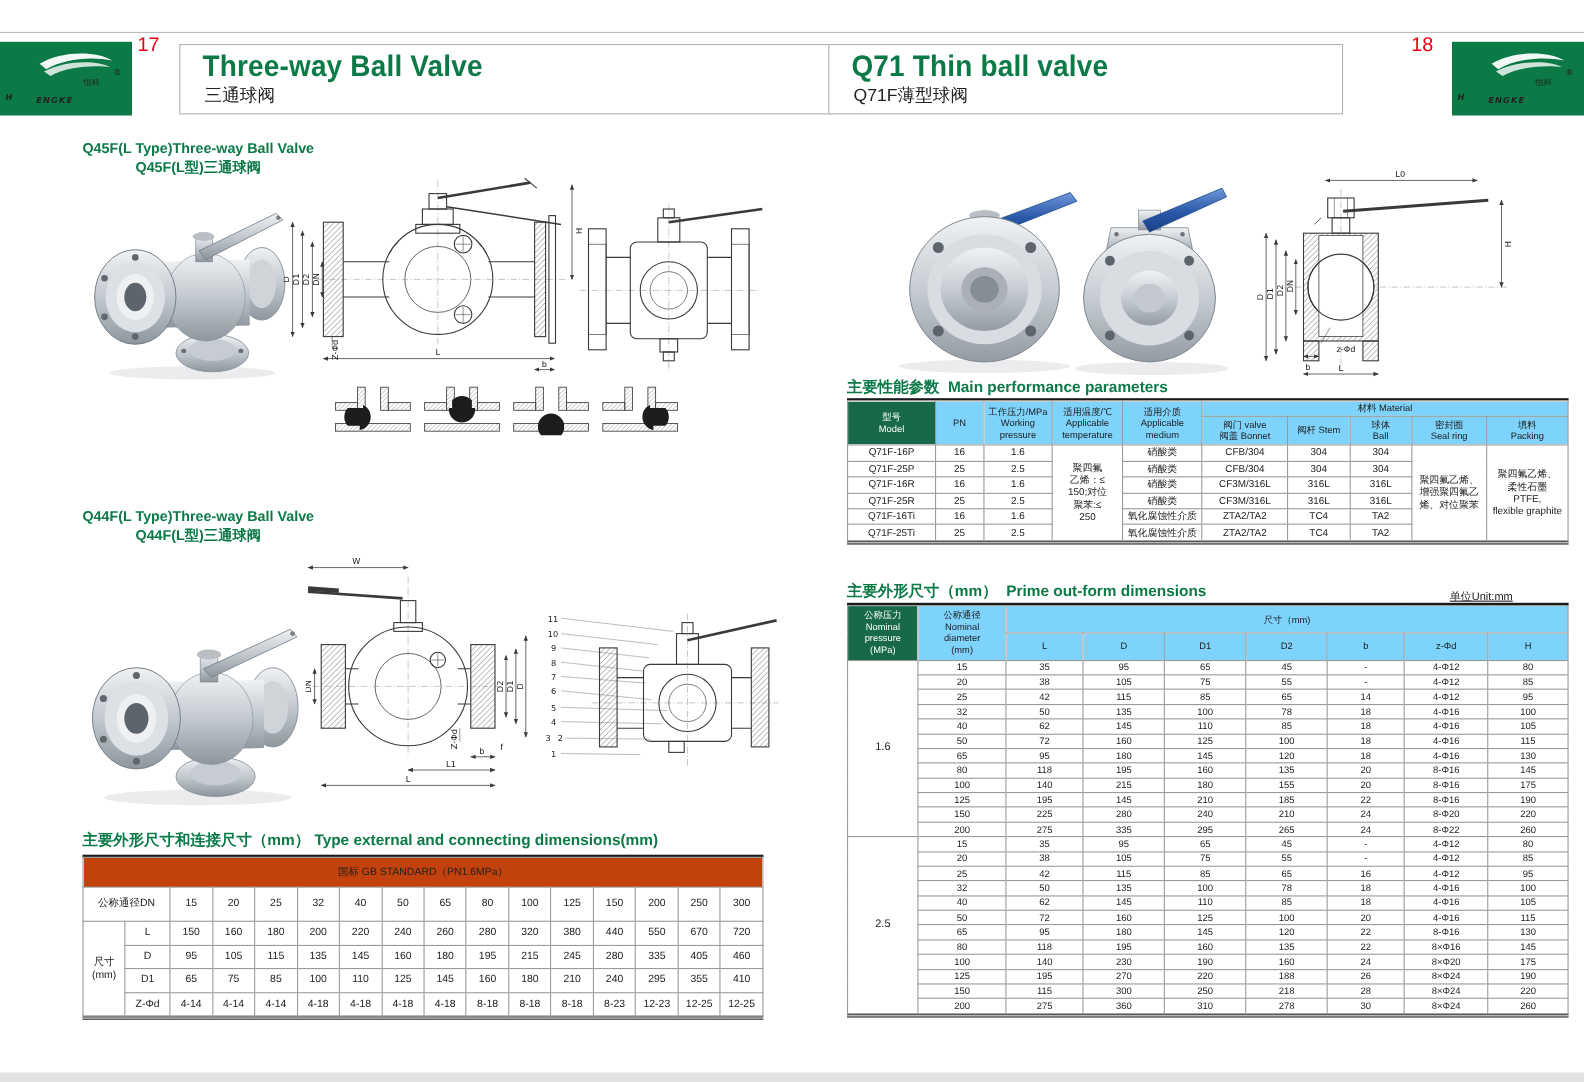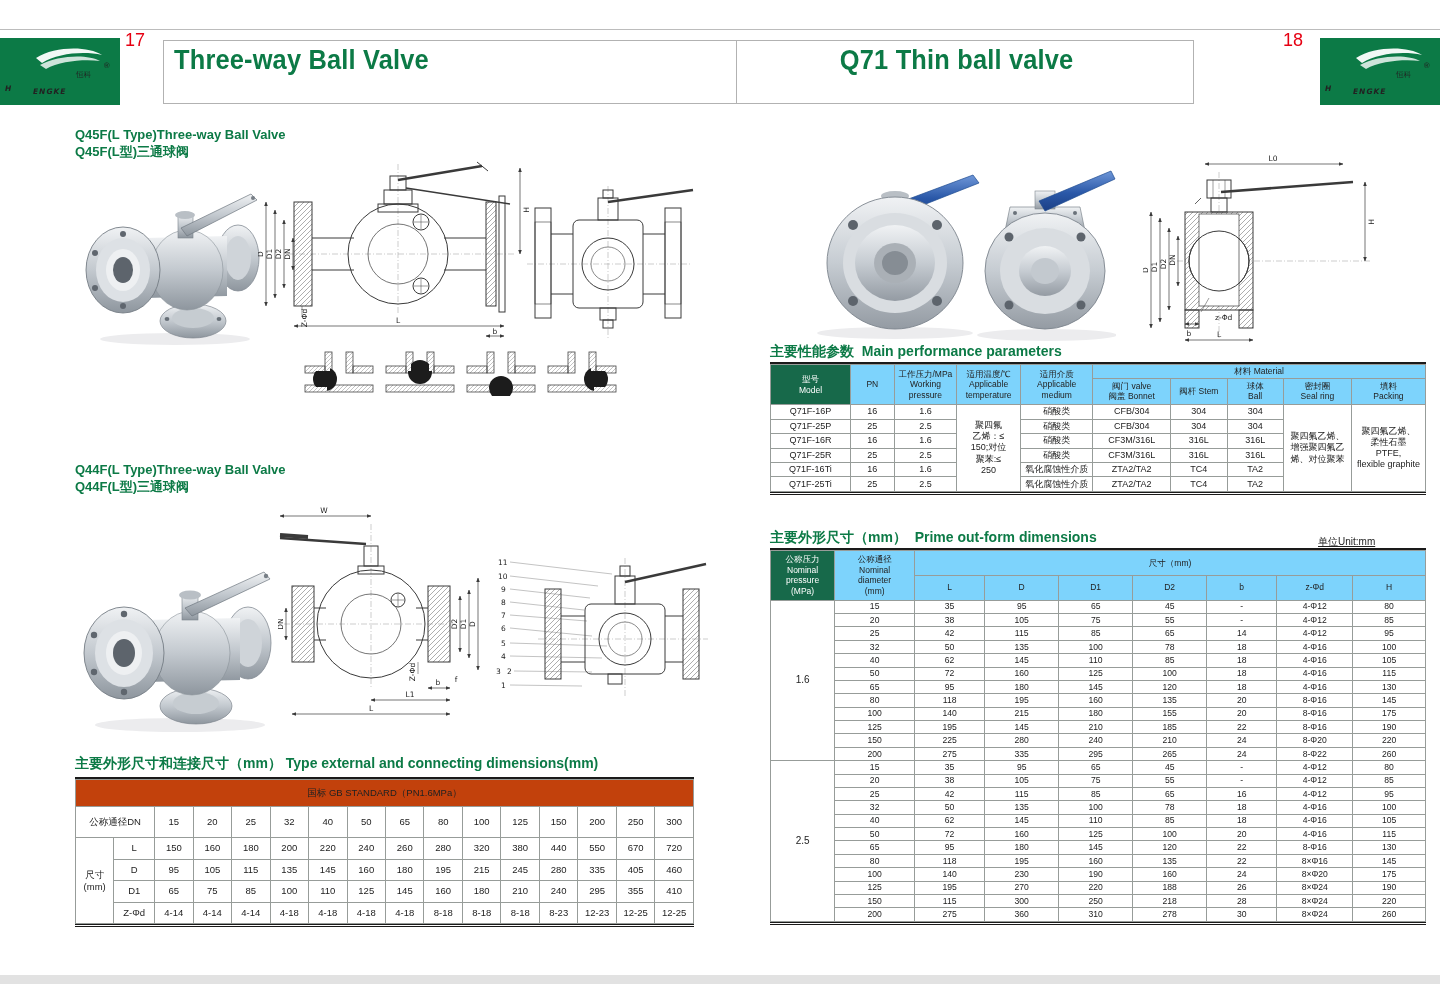--- a/index.html
+++ b/index.html
@@ -8,29 +8,29 @@
   .abs{position:absolute;}
   
   #topline{top:29px;left:0;width:1440px;height:1px;background:#bcbcbc;}
   #bottomstrip{top:975px;left:0;width:1440px;height:9px;background:#e2e2e2;}
   .logobox{width:120px;height:67px;background:#0c7a46;}
   #logoL{left:0;top:38px;}
   #logoR{left:1320px;top:38px;}
   .pageno{font-size:18px;font-weight:normal;color:#e60012;}
   #pnL{left:125px;top:30px;}
   #pnR{left:1283px;top:30px;}
-  .titlebox{height:62px;border:1px solid #b2b2b2;background:#fff;}
+  .titlebox{height:62px;border:1px solid #b2b2b2;background:#fff;padding-left:10px;}
   #titleboxL{left:163px;top:40px;width:581px;}
-  #titleboxR{left:736px;top:40px;width:456px;text-align:center;}
+  #titleboxR{left:753px;top:40px;width:456px;}
   .title-en{margin:4px 0 0 10px;font-size:27px;font-weight:bold;color:#0c7a46;
             letter-spacing:.2px;transform:scaleX(.94);transform-origin:left;}
   .title-cn{margin:1px 0 0 12px;font-size:16px;color:#222;}
   
   .sec-title{line-height:17px;}
-  .sec-title div{font-size:13px;font-weight:bold;color:#0c7a46;}
+  .sec-title div{font-size:13px;font-weight:bold;color:#0c7a46;text-align:center;}
   #q45f-title{left:75px;top:126px;}
   #q44f-title{left:75px;top:461px;}
   .tbl-title{font-size:14px;font-weight:bold;color:#0c7a46;white-space:nowrap;}
   #left-table-title{left:75px;top:755px;}
   #perf-title{left:770px;top:343px;}
   #dim-title{left:770px;top:529px;}
   #unit-note{left:1318px;top:535px;font-size:10px;color:#222;font-weight:normal;text-decoration:underline;}
   
   .twrap{border-top:2px solid #1a1a1a;border-bottom:3px double #1a1a1a;}
   table{width:100%;height:100%;border-collapse:collapse;table-layout:fixed;}
@@ -72,23 +72,25 @@
     <path d="M40,27 C58,17 88,16 100,23 C84,21 60,23 46,31 Z" fill="#fff" opacity=".8"></path>
     <text x="5" y="53" font-size="44" font-weight="bold" font-style="italic" fill="#fff">H</text>
     <text x="33" y="56" font-size="13" font-weight="bold" font-style="italic" letter-spacing="1" fill="#fff">ENGKE</text>
     <text x="76" y="39" font-size="12" fill="#fff">恒科</text>
     <text x="103" y="30" font-size="7" fill="#fff">®</text>
   </svg>
 </div>
 <div id="pnL" class="abs pageno">17</div>
 <div id="titleboxL" class="abs titlebox">
   <div class="title-en">Three-way Ball Valve</div>
+  <div class="title-cn">三通球阀</div>
 </div>
 <div id="titleboxR" class="abs titlebox">
   <div class="title-en">Q71 Thin ball valve</div>
+  <div class="title-cn">Q71F薄型球阀</div>
 </div>
 <div id="pnR" class="abs pageno">18</div>
 <div id="logoR" class="abs logobox">
   <svg viewBox="0 0 120 67" width="120" height="67">
     <path d="M36,20 C55,8 88,8 102,17 C84,13 58,15 42,25 Z" fill="#fff" opacity=".95"></path>
     <path d="M40,27 C58,17 88,16 100,23 C84,21 60,23 46,31 Z" fill="#fff" opacity=".8"></path>
     <text x="5" y="53" font-size="44" font-weight="bold" font-style="italic" fill="#fff">H</text>
     <text x="33" y="56" font-size="13" font-weight="bold" font-style="italic" letter-spacing="1" fill="#fff">ENGKE</text>
     <text x="76" y="39" font-size="12" fill="#fff">恒科</text>
     <text x="103" y="30" font-size="7" fill="#fff">®</text>

